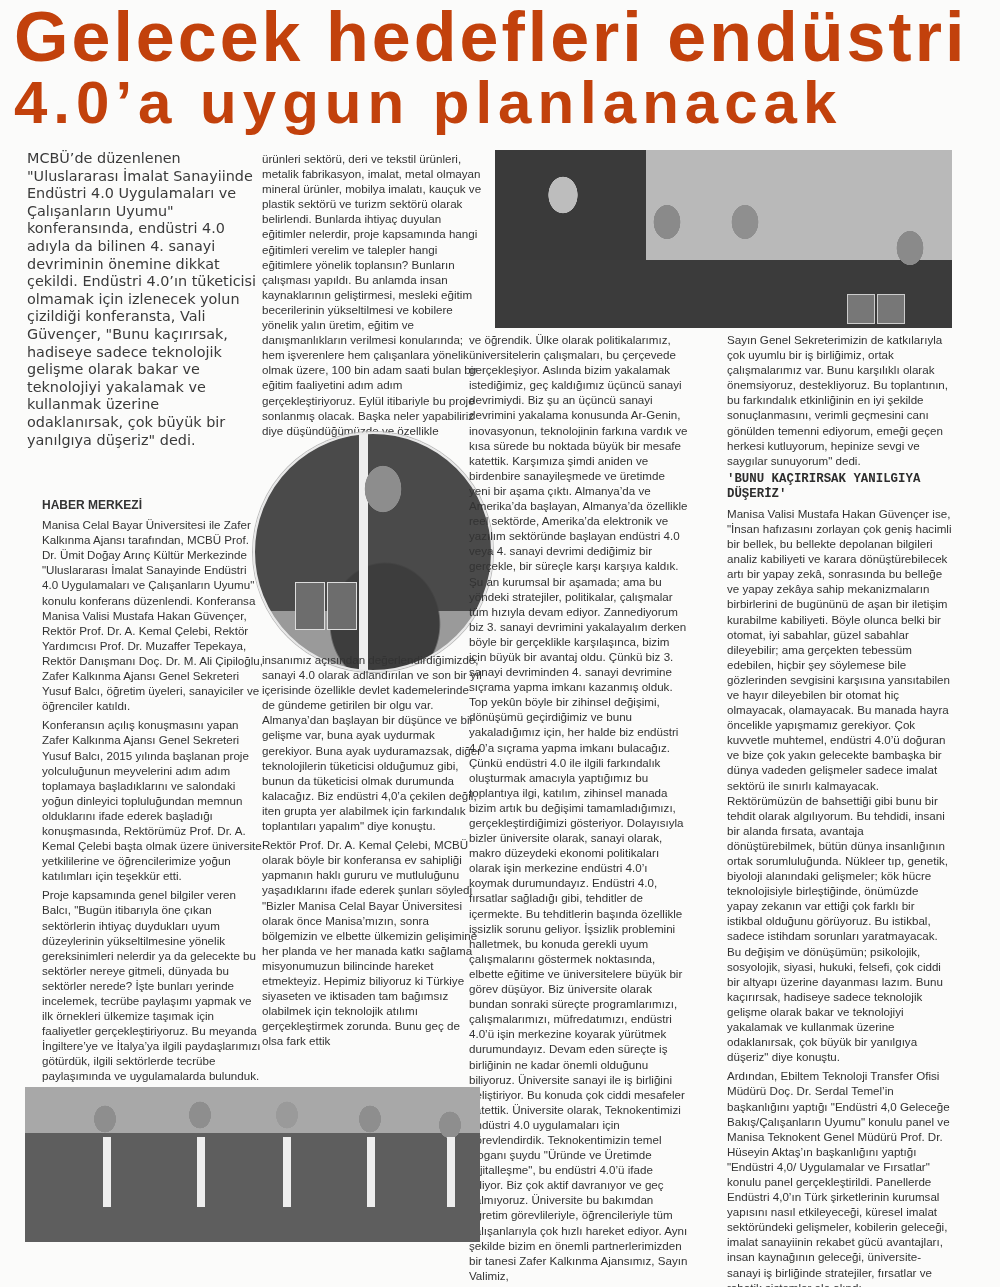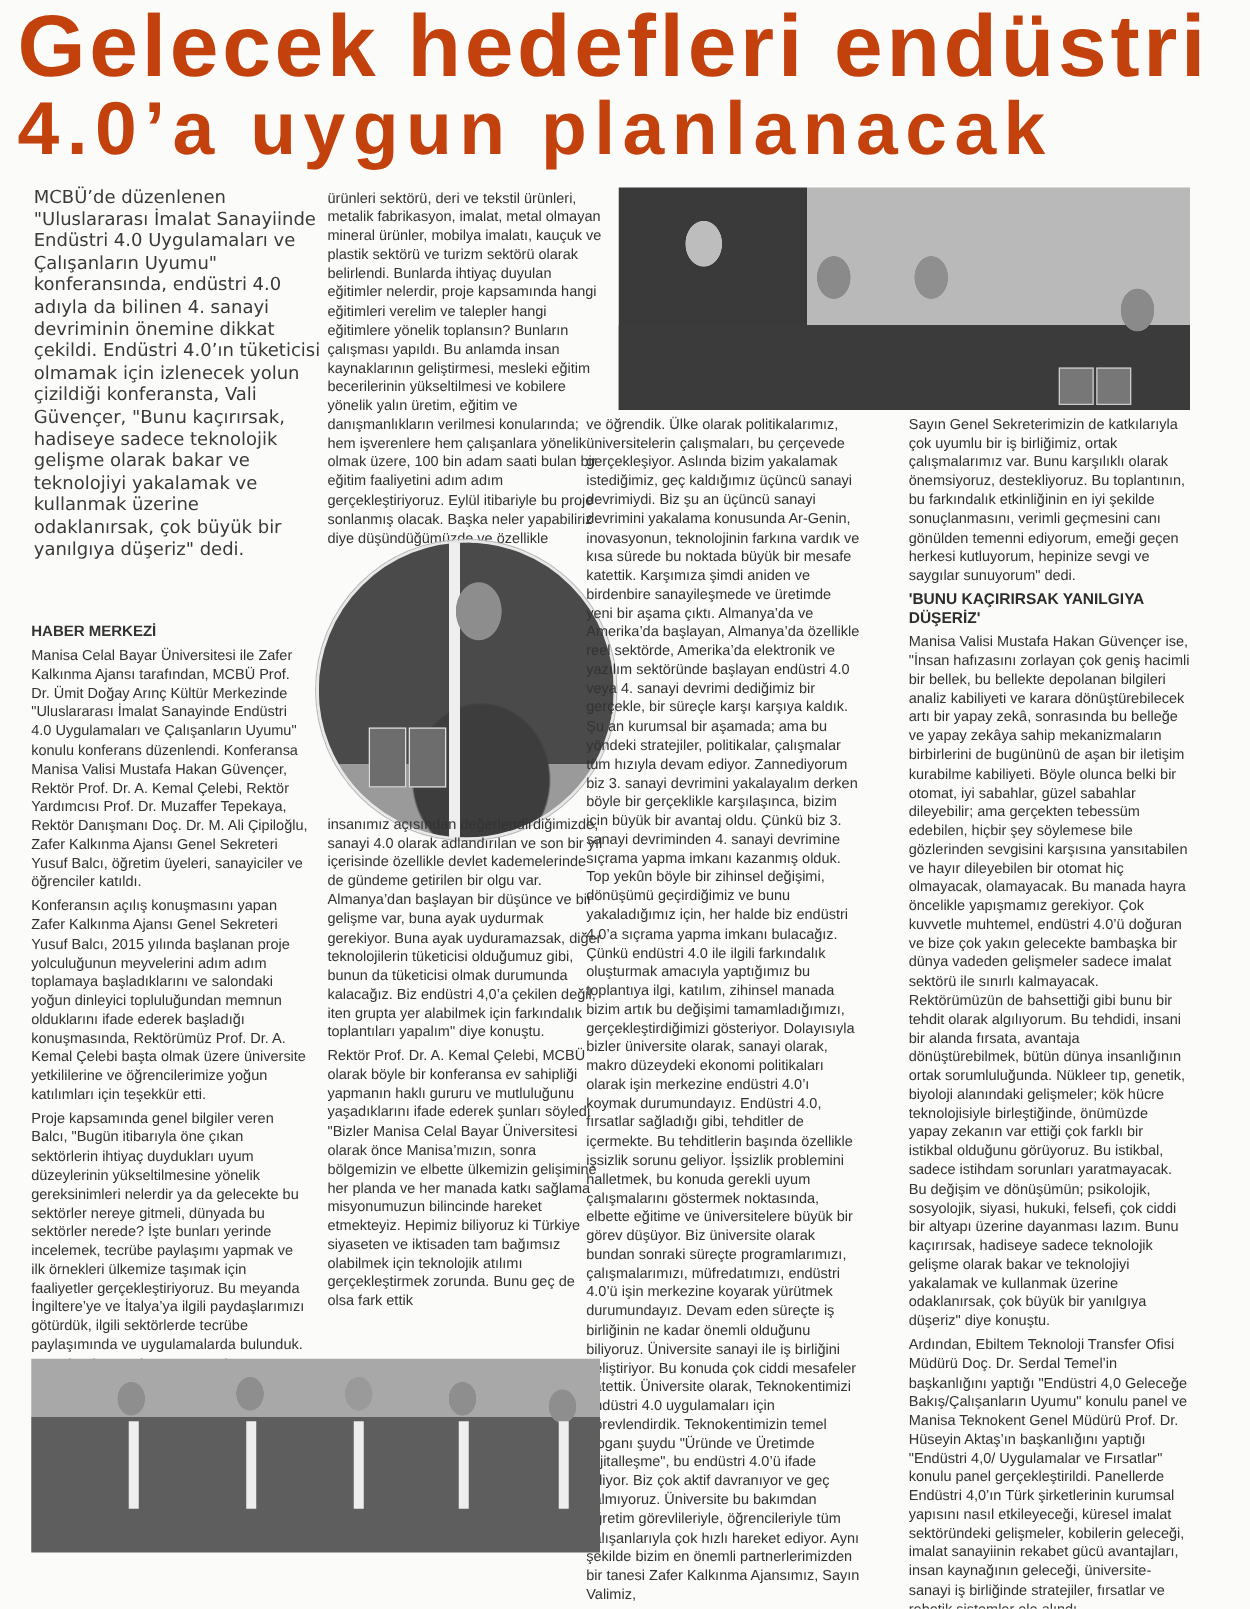--- a/index.html
+++ b/index.html
@@ -18,21 +18,21 @@
   .headline .l1 { font-size: 70px; letter-spacing: 3px; }
   .headline .l2 { font-size: 60px; letter-spacing: 6px; }
 
   .col { position: absolute; font-size: 11.6px; line-height: 15.1px; color: #333; }
   .col p { margin: 0 0 4px 0; text-align: left; }
   .lead {
     position: absolute; left: 27px; top: 150px; width: 230px;
     font-family: "DejaVu Sans", sans-serif; font-size: 14.4px; line-height: 17.6px; color: #3a3a3a;
   }
   .byline { font-weight: bold; font-size: 12px; margin: 0 0 4px 0; color: #333; }
-  .subhead { font-weight: bold; font-size: 12.4px; line-height: 15px; margin: 2px 0 4px 0; color: #2d2d2d; }
+  .subhead { font-weight: bold; font-size: 12.4px; line-height: 15px; margin: 2px 0 4px 0; color: #2d2d2d; font-family: Liberation Mono, monospace; }
 
   .photo { position: absolute; overflow: hidden; }
   .photo-top {
     left: 495px; top: 150px; width: 457px; height: 178px;
     background:
       radial-gradient(ellipse 24px 30px at 68px 45px, #bdbdbd 60%, transparent 62%),
       radial-gradient(ellipse 22px 28px at 172px 72px, #8a8a8a 60%, transparent 62%),
       radial-gradient(ellipse 22px 28px at 250px 72px, #8f8f8f 60%, transparent 62%),
       radial-gradient(ellipse 22px 28px at 415px 98px, #8a8a8a 60%, transparent 62%),
       linear-gradient(180deg, transparent 0 62%, #3b3b3b 62% 100%),
@@ -64,21 +64,21 @@
 </head>
 <body>
 
 <div class="headline">
   <span class="line l1">Gelecek hedefleri endüstri</span>
   <span class="line l2">4.0’a uygun planlanacak</span>
 </div>
 
 <div class="lead">MCBÜ’de düzenlenen "Uluslararası İmalat Sanayiinde Endüstri 4.0 Uygulamaları ve Çalışanların Uyumu" konferansında, endüstri 4.0 adıyla da bilinen 4. sanayi devriminin önemine dikkat çekildi. Endüstri 4.0’ın tüketicisi olmamak için izlenecek yolun çizildiği konferansta, Vali Güvençer, "Bunu kaçırırsak, hadiseye sadece teknolojik gelişme olarak bakar ve teknolojiyi yakalamak ve kullanmak üzerine odaklanırsak, çok büyük bir yanılgıya düşeriz" dedi.</div>
 
-<div class="col" style="left:25px; top:498px; width:222px;">
+<div class="col" style="left:42px; top:498px; width:222px;">
   <div class="byline">HABER MERKEZİ</div>
   <p>Manisa Celal Bayar Üniversitesi ile Zafer Kalkınma Ajansı tarafından, MCBÜ Prof. Dr. Ümit Doğay Arınç Kültür Merkezinde "Uluslararası İmalat Sanayinde Endüstri 4.0 Uygulamaları ve Çalışanların Uyumu" konulu konferans düzenlendi. Konferansa Manisa Valisi Mustafa Hakan Güvençer, Rektör Prof. Dr. A. Kemal Çelebi, Rektör Yardımcısı Prof. Dr. Muzaffer Tepekaya, Rektör Danışmanı Doç. Dr. M. Ali Çipiloğlu, Zafer Kalkınma Ajansı Genel Sekreteri Yusuf Balcı, öğretim üyeleri, sanayiciler ve öğrenciler katıldı.</p>
   <p>Konferansın açılış konuşmasını yapan Zafer Kalkınma Ajansı Genel Sekreteri Yusuf Balcı, 2015 yılında başlanan proje yolculuğunun meyvelerini adım adım toplamaya başladıklarını ve salondaki yoğun dinleyici topluluğundan memnun olduklarını ifade ederek başladığı konuşmasında, Rektörümüz Prof. Dr. A. Kemal Çelebi başta olmak üzere üniversite yetkililerine ve öğrencilerimize yoğun katılımları için teşekkür etti.</p>
   <p>Proje kapsamında genel bilgiler veren Balcı, "Bugün itibarıyla öne çıkan sektörlerin ihtiyaç duydukları uyum düzeylerinin yükseltilmesine yönelik gereksinimleri nelerdir ya da gelecekte bu sektörler nereye gitmeli, dünyada bu sektörler nerede? İşte bunları yerinde incelemek, tecrübe paylaşımı yapmak ve ilk örnekleri ülkemize taşımak için faaliyetler gerçekleştiriyoruz. Bu meyanda İngiltere’ye ve İtalya’ya ilgili paydaşlarımızı götürdük, ilgili sektörlerde tecrübe paylaşımında ve uygulamalarda bulunduk. Bu sektörler yapılan araştırmalar neticesinde gıda</p>
 </div>
 
 <div class="col" style="left:262px; top:151px; width:222px;">
   <p>ürünleri sektörü, deri ve tekstil ürünleri, metalik fabrikasyon, imalat, metal olmayan mineral ürünler, mobilya imalatı, kauçuk ve plastik sektörü ve turizm sektörü olarak belirlendi. Bunlarda ihtiyaç duyulan eğitimler nelerdir, proje kapsamında hangi eğitimleri verelim ve talepler hangi eğitimlere yönelik toplansın? Bunların çalışması yapıldı. Bu anlamda insan kaynaklarının geliştirmesi, mesleki eğitim becerilerinin yükseltilmesi ve kobilere yönelik yalın üretim, eğitim ve danışmanlıkların verilmesi konularında; hem işverenlere hem çalışanlara yönelik olmak üzere, 100 bin adam saati bulan bir eğitim faaliyetini adım adım gerçekleştiriyoruz. Eylül itibariyle bu proje sonlanmış olacak. Başka neler yapabiliriz diye düşündüğümüzde ve özellikle</p>
 </div>
 

